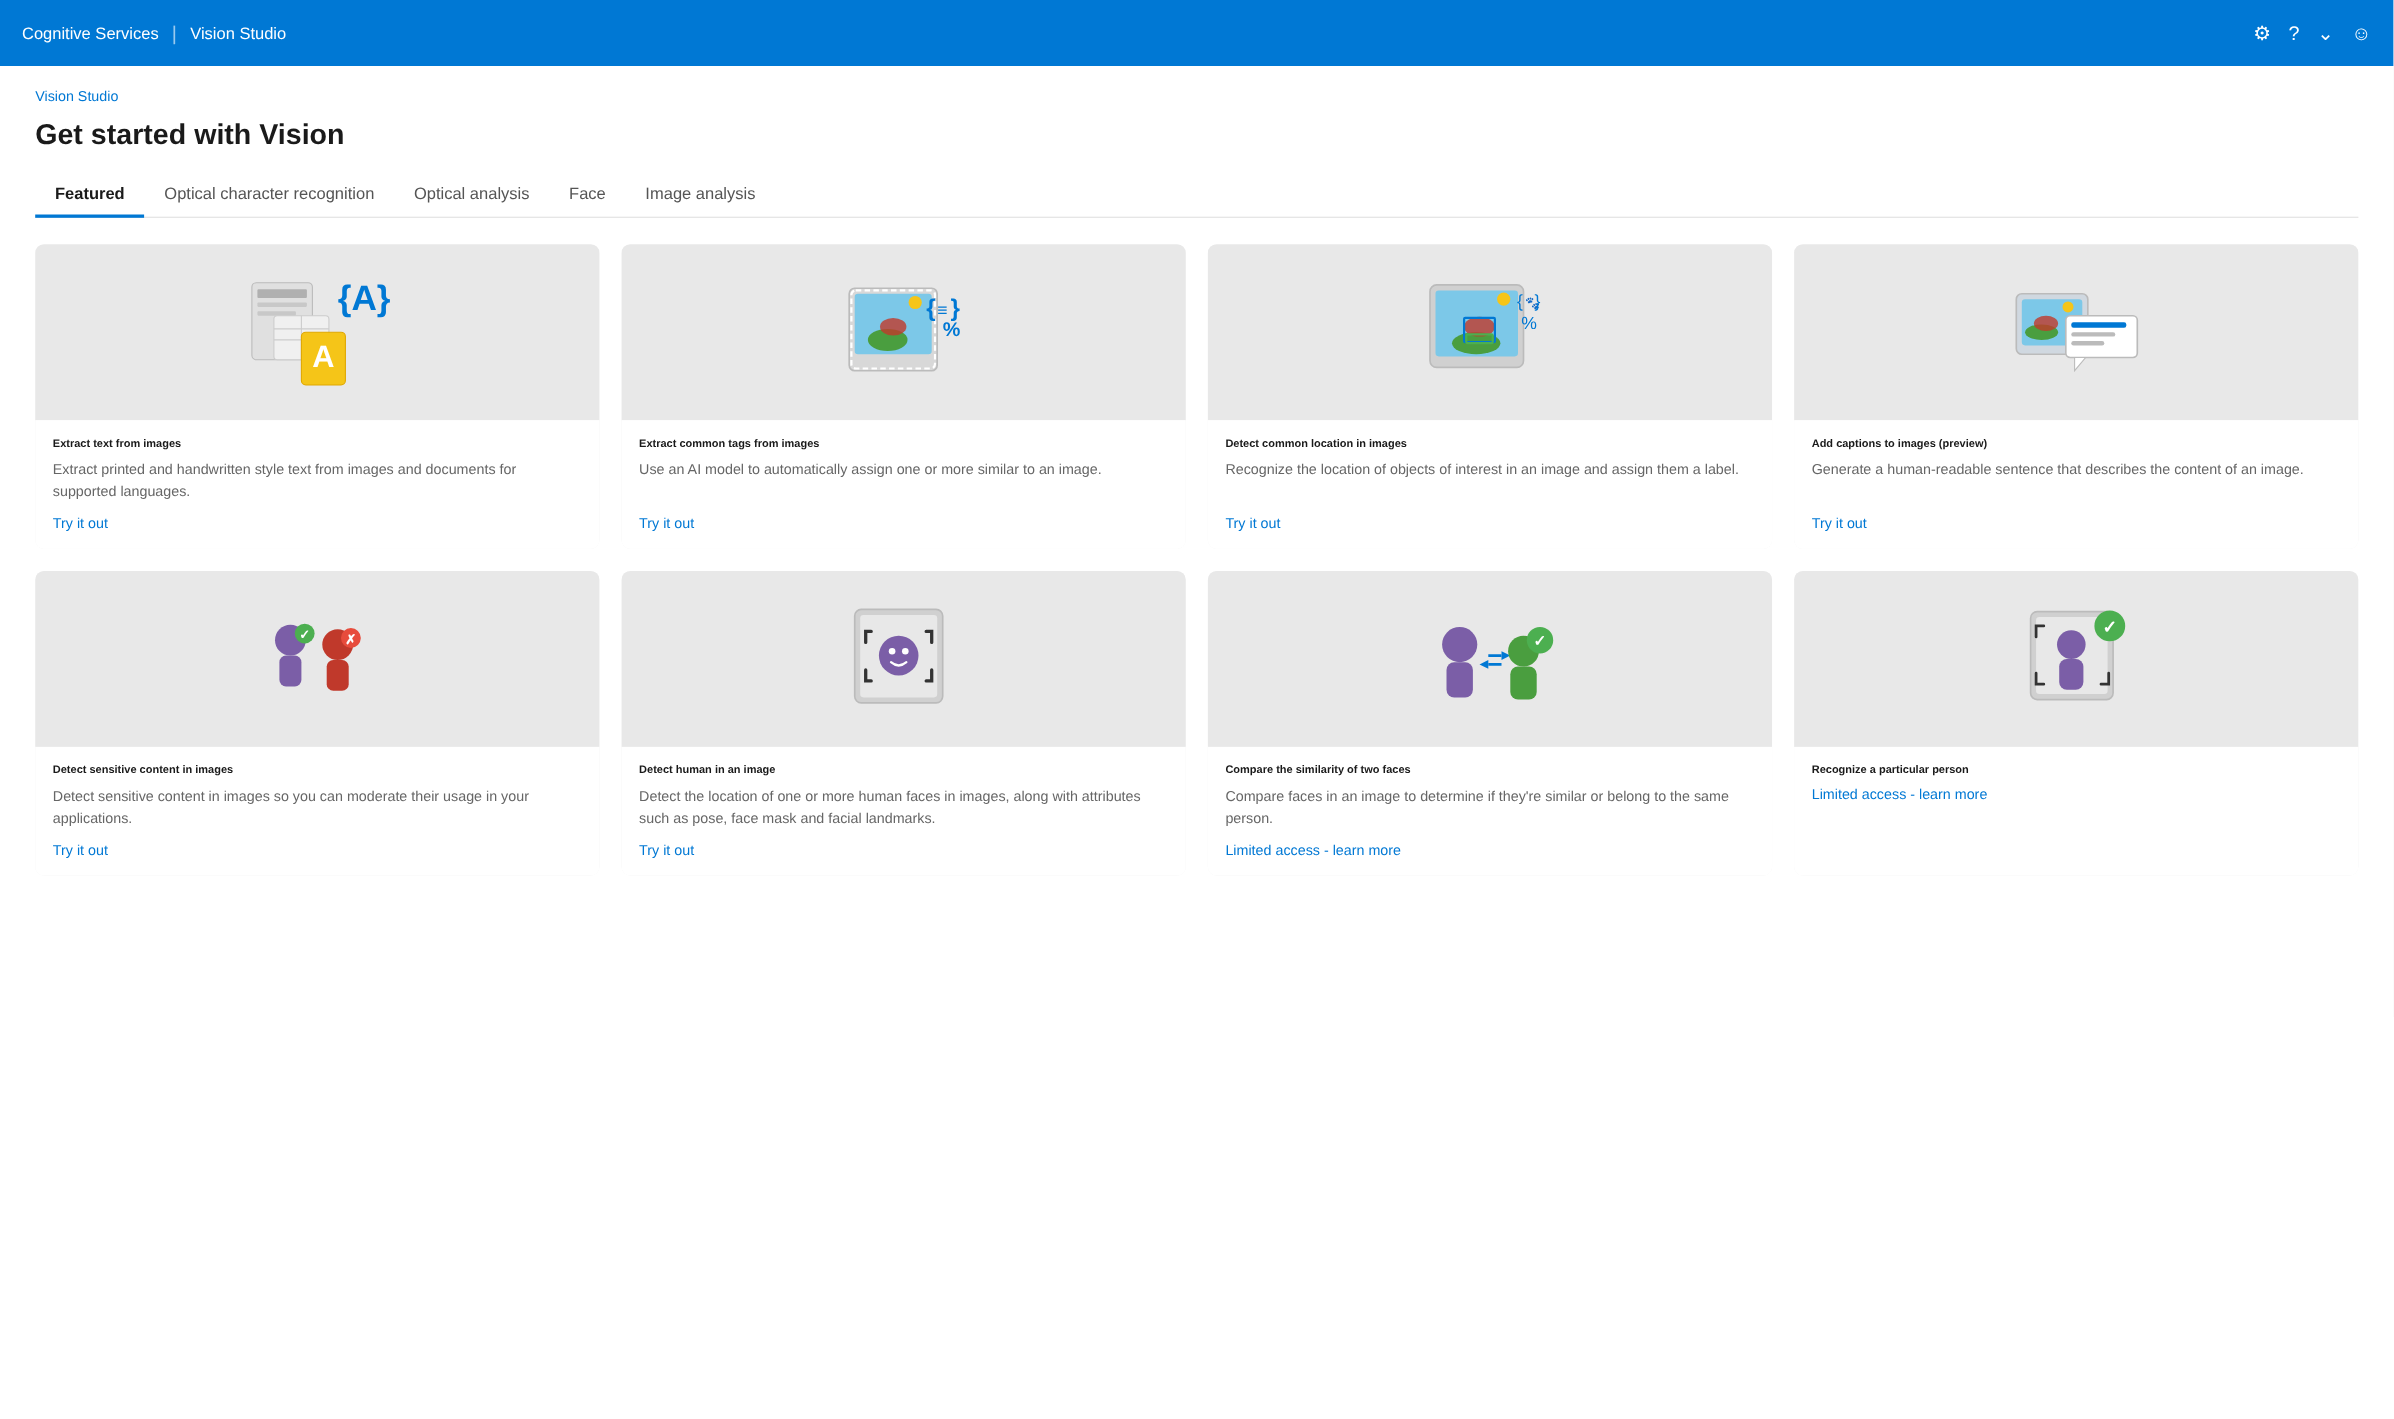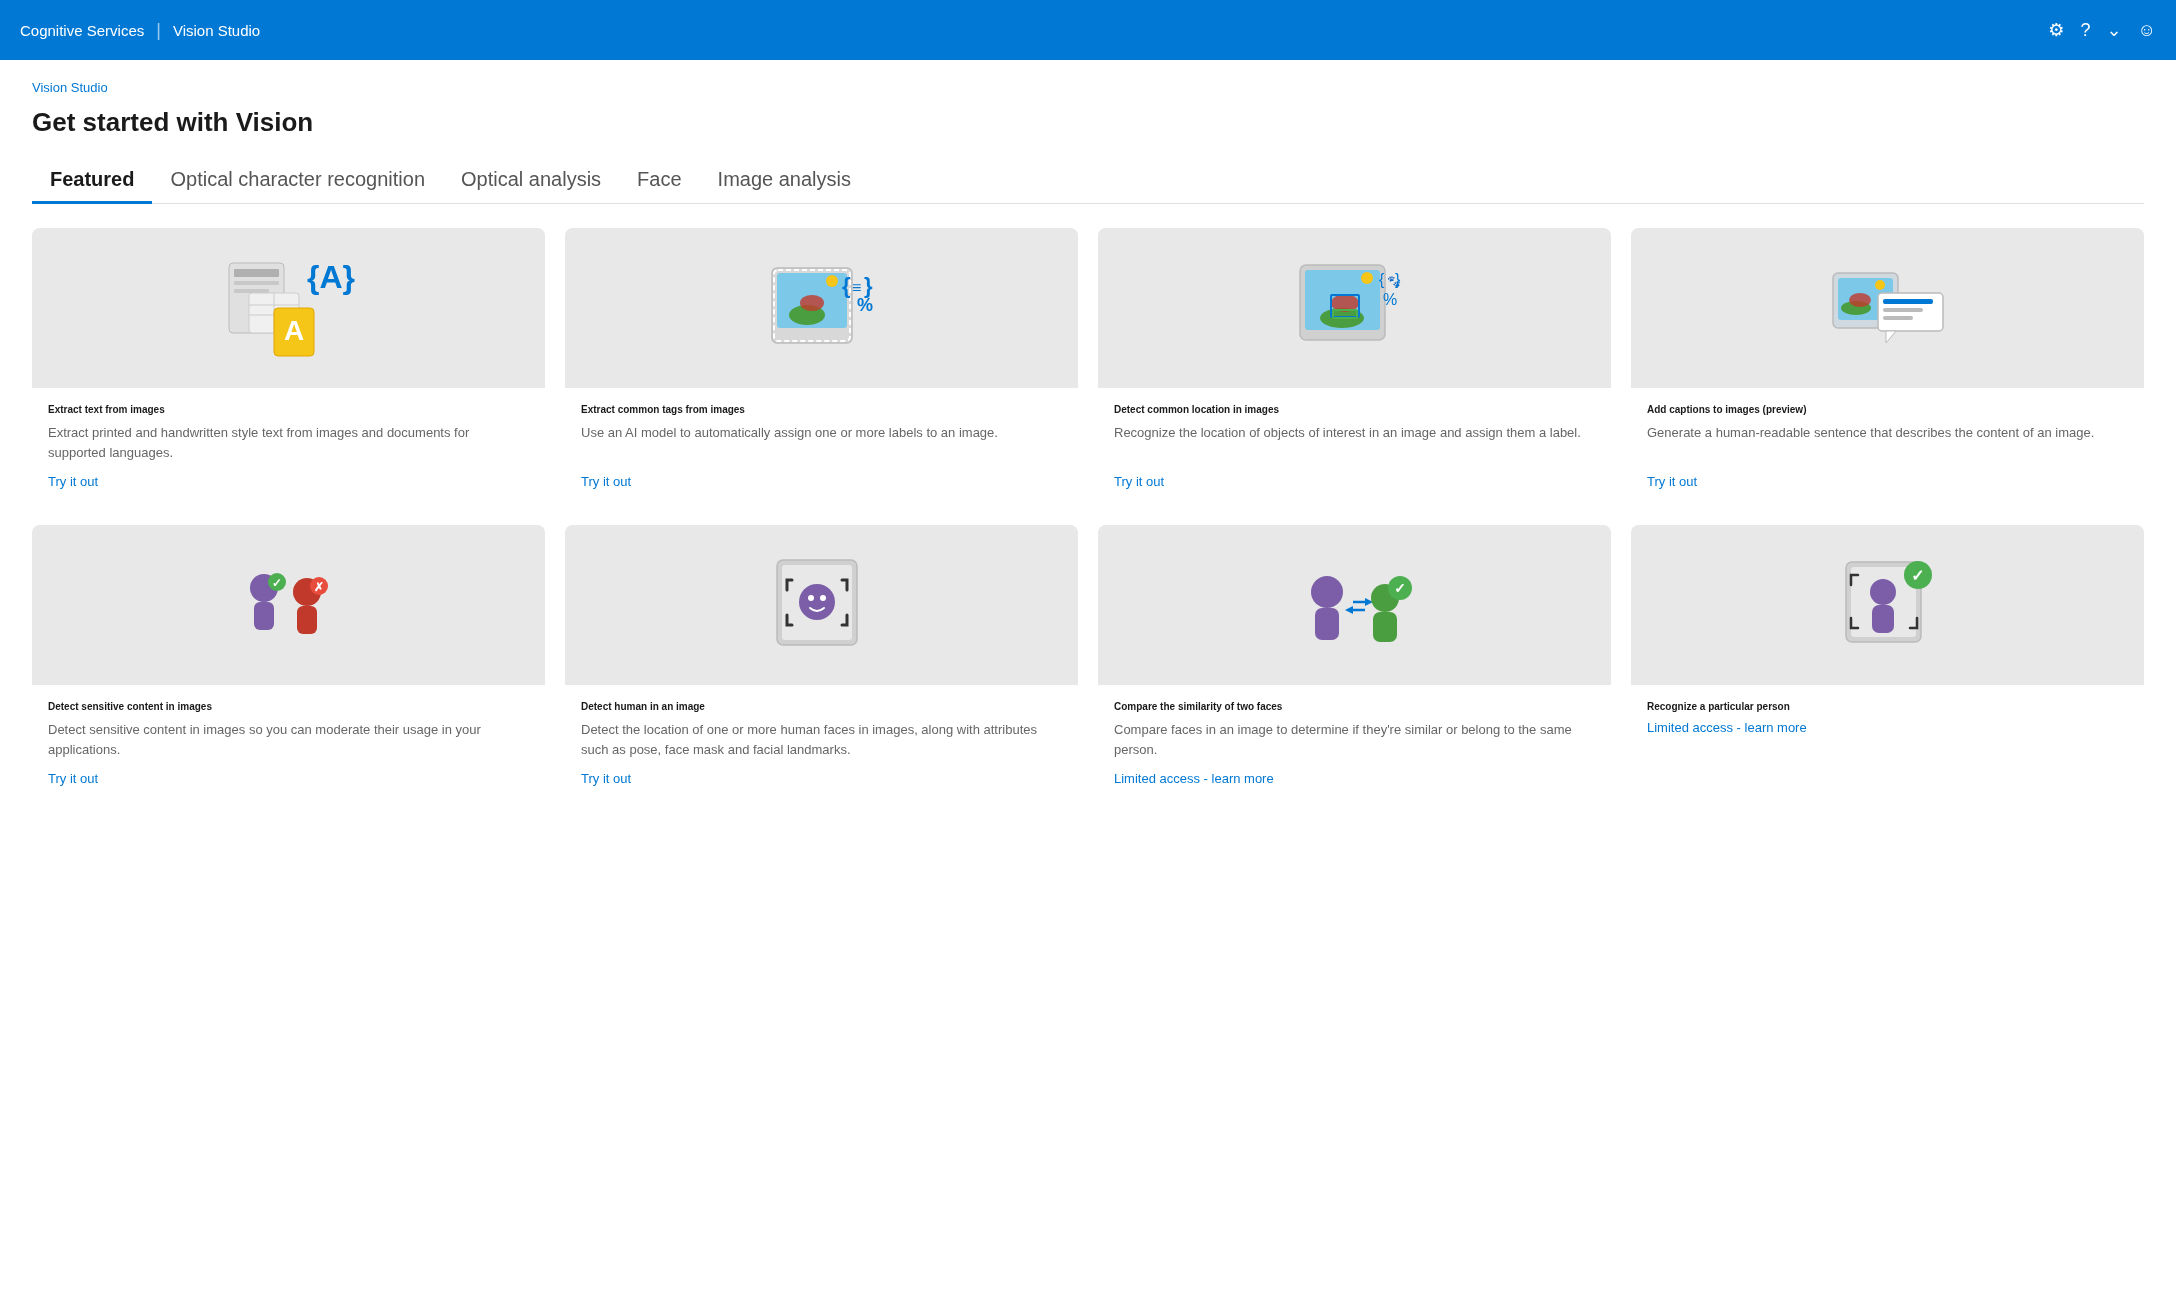--- a/index.html
+++ b/index.html
@@ -61,21 +61,21 @@
 
     
     .tabs {
       display: flex;
       gap: 0;
       border-bottom: 1px solid #e0e0e0;
       margin-bottom: 24px;
     }
     .tab {
       padding: 10px 18px;
-      font-size: 20px;
+      font-size: 15px;
       cursor: pointer;
       color: #555;
       border-bottom: 3px solid transparent;
       margin-bottom: -1px;
       white-space: nowrap;
     }
     .tab.active {
       color: #1a1a1a;
       font-weight: 700;
       border-bottom: 3px solid #0078d4;
@@ -215,21 +215,21 @@
           <rect x="22" y="27" width="76" height="71" rx="4" fill="none" stroke="white" stroke-width="2" stroke-dasharray="5,3"></rect>
 
           <text x="90" y="50" font-size="22" fill="#0078d4" font-weight="bold">{</text>
           <text x="100" y="50" font-size="16" fill="#0078d4">≡</text>
           <text x="112" y="50" font-size="22" fill="#0078d4" font-weight="bold">}</text>
           <text x="105" y="68" font-size="18" fill="#0078d4" font-weight="bold">%</text>
         </svg>
       </div>
       <div class="card-body">
         <div class="card-title">Extract common tags from images</div>
-        <div class="card-desc">Use an AI model to automatically assign one or more labels to an image.</div>
+        <div class="card-desc">Use an AI model to automatically assign one or more similar to an image.</div>
         <a class="card-link">Try it out</a>
       </div>
     </div>
 
     <div class="card">
       <div class="card-image">
         <svg class="illus" viewBox="0 0 140 130" xmlns="http://www.w3.org/2000/svg">
 
           <rect x="15" y="22" width="85" height="75" rx="6" fill="#d0d0d0" stroke="#bbb" stroke-width="1.5"></rect>
           <rect x="20" y="27" width="75" height="60" rx="3" fill="#7cc8e8"></rect>

